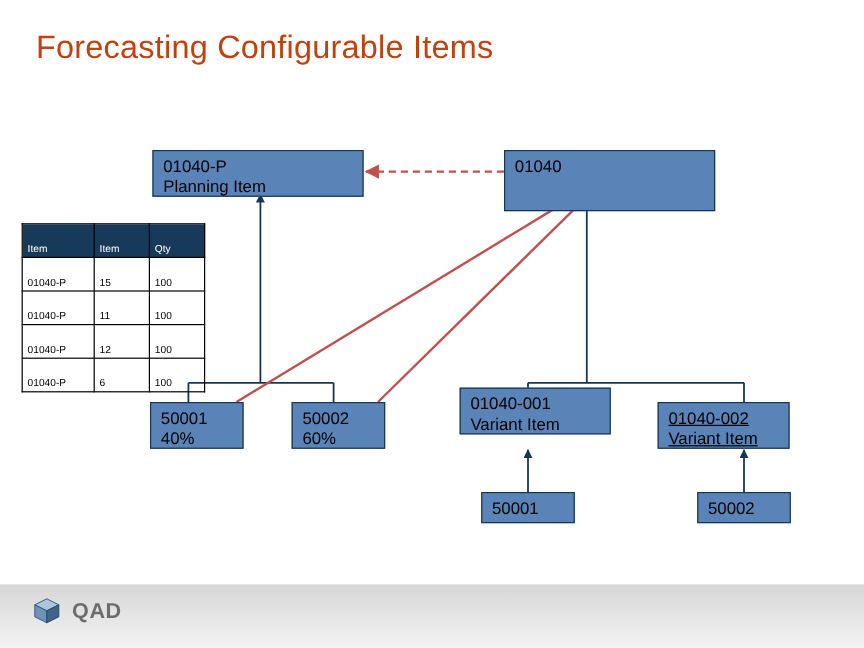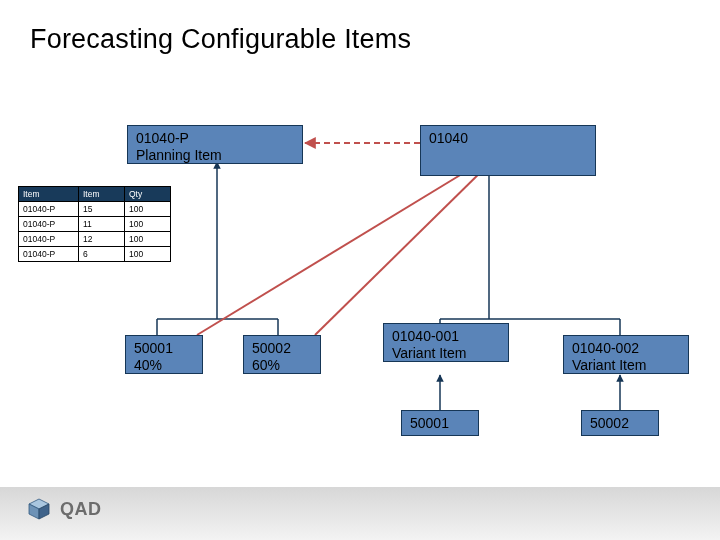--- a/index.html
+++ b/index.html
@@ -10,21 +10,21 @@
     font-family: Arial, Helvetica, sans-serif;
     background: #fff;
     position: relative;
     overflow: hidden;
   }
   .slide { position: relative; width: 720px; height: 540px; }
   .title {
     position: absolute;
     left: 30px; top: 24px;
     font-size: 27px;
-    color: #000000;
+    color: #c2410c;
     letter-spacing: 0.2px;
   }
   .box {
     position: absolute;
     background: #5a84b8;
     border: 1.5px solid #163656;
     box-sizing: border-box;
     font-size: 14px;
     color: #000;
     line-height: 1.2;
@@ -33,24 +33,24 @@
   .box div { white-space: nowrap; }
   
   table.data {
     position: absolute;
     border-collapse: collapse;
     font-size: 8.5px;
     color: #000;
   }
   table.data th, table.data td {
     border: 1px solid #000;
-    padding: 2px 6px 2px 4px;
+    padding: 15px 6px 2px 4px;
     text-align: left;
     font-weight: normal;
-    height: 15px;
+    height: 26px;
     box-sizing: border-box;
   }
   table.data th {
     background: #183a5a;
     color: #fff;
   }
   
   .footer-band {
     position: absolute;
     left: 0; right: 0; top: 487px; height: 53px;
@@ -161,21 +161,21 @@
   </div>
   <div class="box" style="left:243px; top:335px; width:78px; height:39px;">
     <div>50002</div>
     <div>60%</div>
   </div>
 
   <div class="box" style="left:383px; top:323px; width:126px; height:39px;">
     <div>01040-001</div>
     <div>Variant Item</div>
   </div>
-  <div class="box" style="left:563px; top:335px; width:126px; height:39px;">
+  <div class="box" style="left:548px; top:335px; width:110px; height:39px;text-decoration:underline;">
     <div>01040-002</div>
     <div>Variant Item</div>
   </div>
 
   <div class="box" style="left:401px; top:410px; width:78px; height:26px;">
     <div>50001</div>
   </div>
   <div class="box" style="left:581px; top:410px; width:78px; height:26px;">
     <div>50002</div>
   </div>

